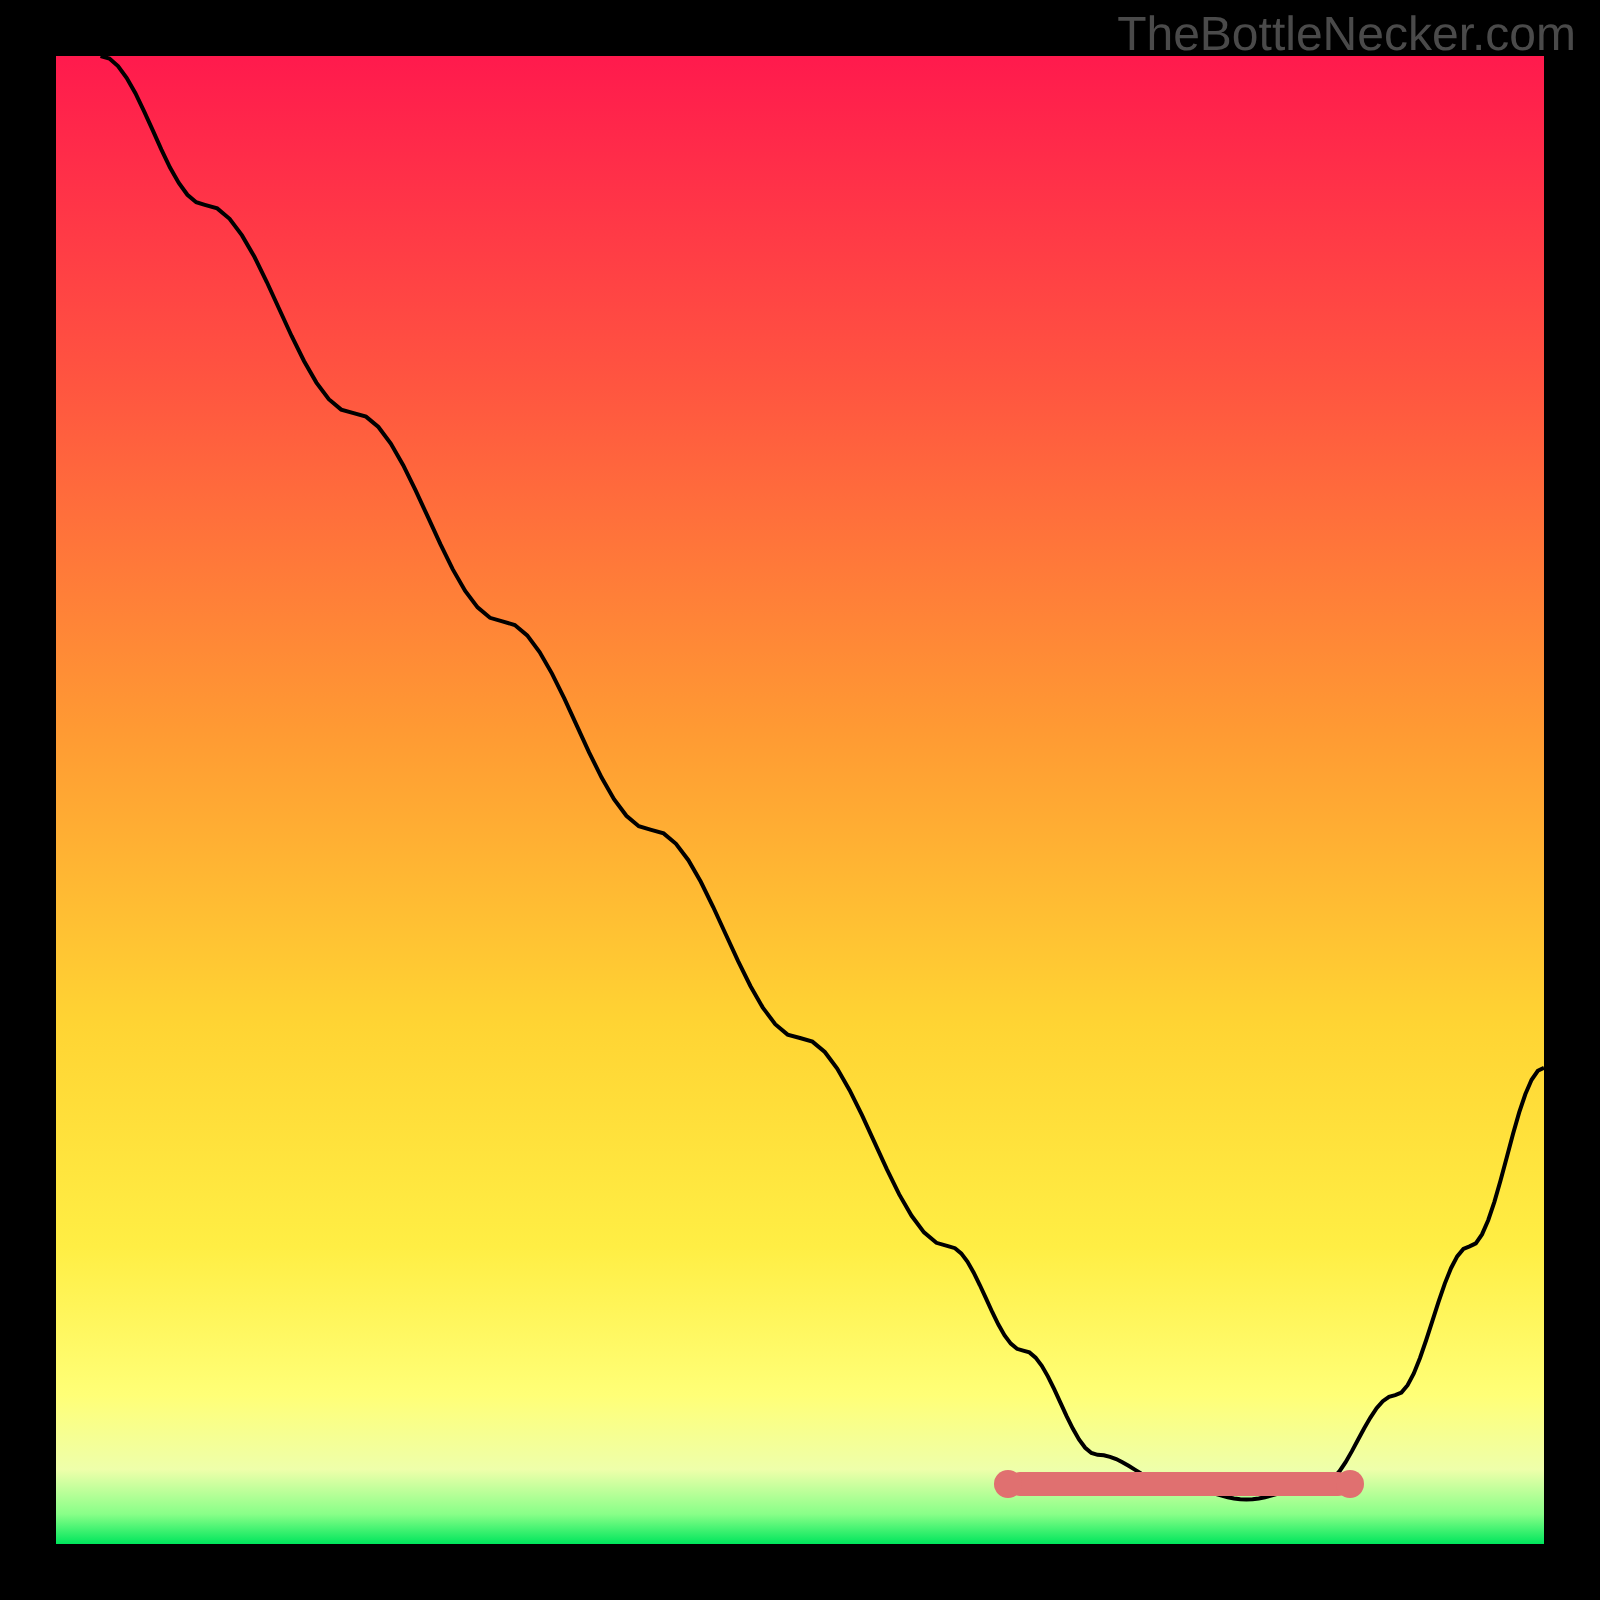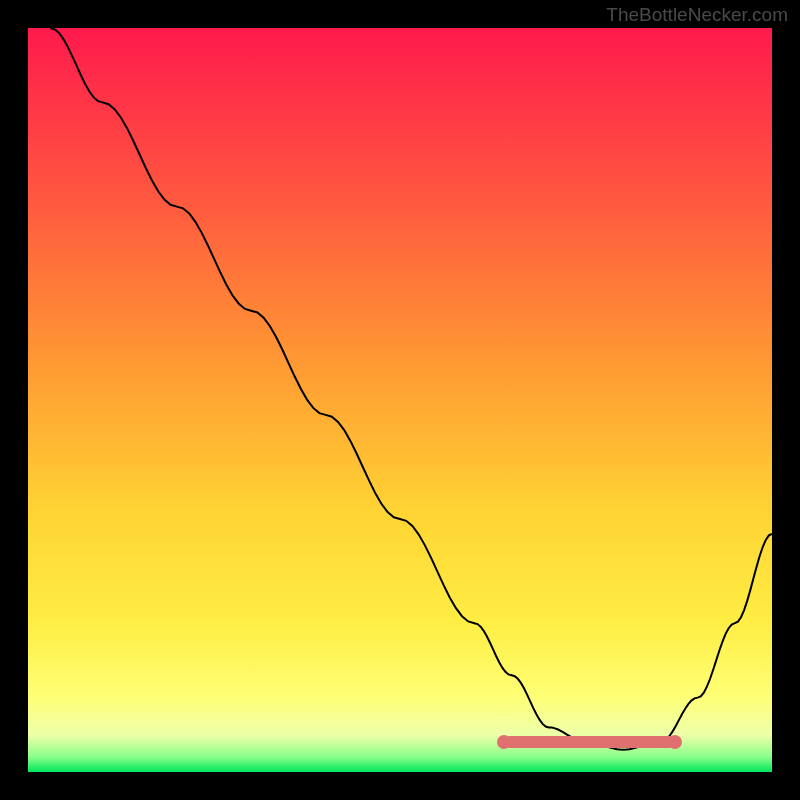--- a/index.html
+++ b/index.html
@@ -8,21 +8,21 @@
       height: 800px;
       background: #000;
       position: relative;
       font-family: Arial, sans-serif;
     }
     .watermark {
       position: absolute;
       top: 4px;
       right: 12px;
       color: #4a4a4a;
-      font-size: 19px;
+      font-size: 24px;
       font-weight: normal;
       z-index: 10;
     }
     .chart-area {
       position: absolute;
       top: 28px;
       left: 28px;
       width: 744px;
       height: 744px;
     }

